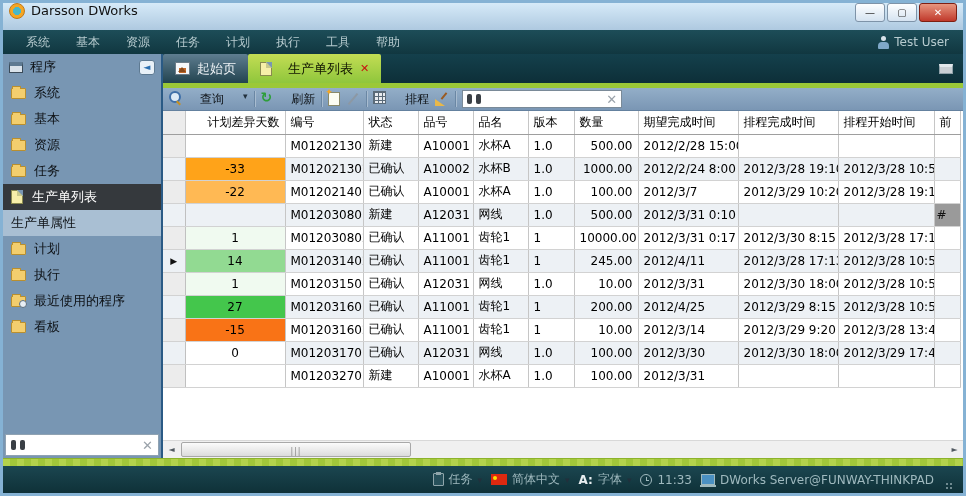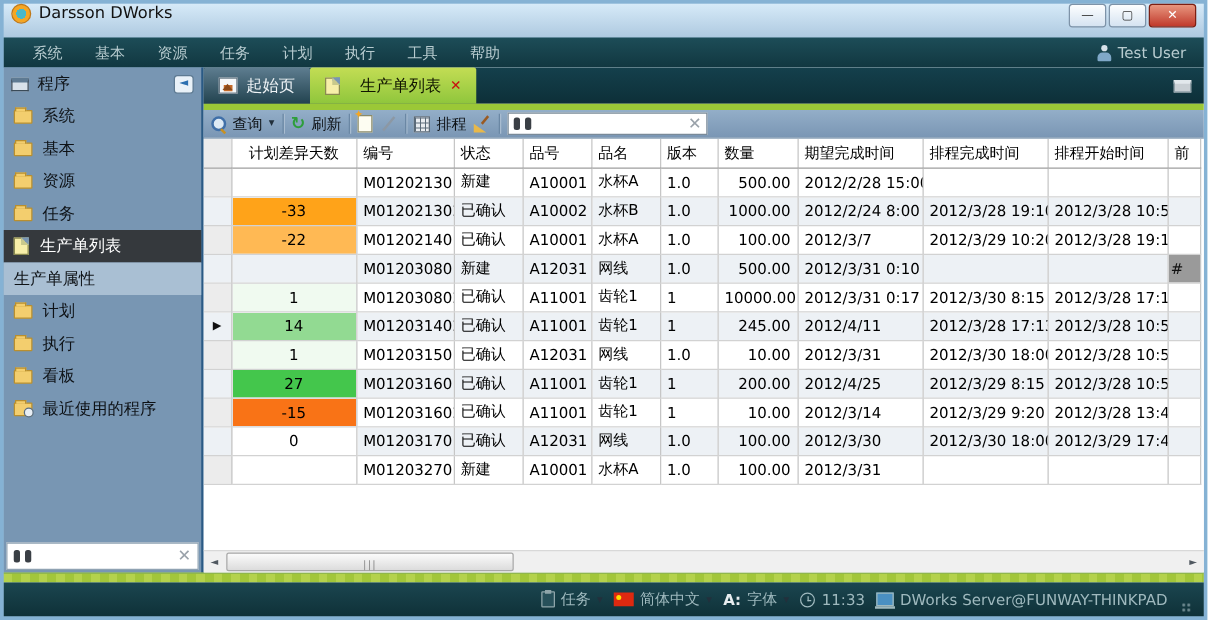--- a/index.html
+++ b/index.html
@@ -89,21 +89,21 @@
   .tab-close { color:#C81010; font-weight:bold; font-size:11px; }
   .pin-icon { margin-left:auto; align-self:center; margin-right:10px; width:14px;
     height:10px; background:#C9Cfd4; border:1px solid #8FA0A8; border-top:3px solid #E2E8EC; }
   .tab-underline { height:5px; background:#9BC837; flex:0 0 auto; }
 
   
   .toolbar { height:23px; background:linear-gradient(#93AEC8,#7A96B4);
     border-bottom:1px solid #64819F; display:flex; align-items:center; gap:6px;
     padding:0 6px; font-size:12px; color:#0D1115; flex:0 0 auto; }
   .tool-sep { width:1px; height:16px; background:#6A87A4; box-shadow:1px 0 0 #A8BCD0; }
-  .tool-btn { display:flex; align-items:center; gap:5px; }
+  .tool-btn { display:flex; gap:19px; }
   .magnifier-icon { width:12px; height:12px; position:relative; }
   .magnifier-icon:before { content:""; position:absolute; top:0; left:0; width:8px;
     height:8px; border:2px solid #3F6FA8; border-radius:50%; background:#DDEAF5; }
   .magnifier-icon:after { content:""; position:absolute; right:0; bottom:-1px; width:5px;
     height:2px; background:#C89020; transform:rotate(45deg); }
   .caret { font-size:9px; color:#22303C; }
   .refresh-icon { color:#2E9E3A; font-size:14px; line-height:12px; font-weight:bold; }
   .newdoc-icon { width:12px; height:14px; background:#FDFDF2; border:1px solid #8A8A6A;
     position:relative; }
   .newdoc-icon:after { content:"✦"; position:absolute; left:-4px; top:-6px; color:#F5A623;
@@ -127,21 +127,21 @@
   
   .table-wrap { flex:1 1 auto; overflow:hidden; background:#FFFFFF; position:relative; }
   table { border-collapse:collapse; table-layout:fixed; width:797px; font-size:12px; }
   col.c-marker{width:22px;} col.c-diff{width:100px;} col.c-no{width:78px;}
   col.c-status{width:55px;} col.c-item{width:55px;} col.c-name{width:55px;}
   col.c-ver{width:46px;} col.c-qty{width:64px;} col.c-due{width:100px;}
   col.c-end{width:100px;} col.c-start{width:96px;} col.c-extra{width:26px;}
   th { font-weight:normal; background:#FFFFFF; border-right:1px solid #C6C6C6;
     border-bottom:1px solid #9E9E9E; height:23px; text-align:left; padding:0 5px;
     white-space:nowrap; overflow:hidden; }
-  th.center { text-align:center; }
+  th.center { text-align:right; }
   td { height:23px; border-right:1px solid #C6C6C6; border-bottom:1px solid #D2D2D2;
     padding:0 5px; white-space:nowrap; overflow:hidden; }
   tr.stripe td { background:#EDF1F5;margin-top:40px; }
   td.marker { background:#ECECEC; border-right:1px solid #C0C0C0; text-align:center;
     font-size:9px; padding:0; color:#111; }
   th.marker-h { background:#ECECEC; border-bottom:1px solid #9E9E9E; }
   td.diff { text-align:center; }
   td.qty { text-align:right; }
   td.extra.hash { background:#9A9A9A; color:#111; padding:0 2px; }
 
@@ -251,27 +251,27 @@
             <span>生产单属性</span>
           </div>
           <div class="side-item">
             <span class="folder-icon"></span>
             <span>计划</span>
           </div>
           <div class="side-item">
             <span class="folder-icon"></span>
             <span>执行</span>
           </div>
+          <div class="side-item recent">
+            <span class="folder-icon"></span>
+            <span>最近使用的程序</span>
+          </div>
           <div class="side-item">
             <span class="folder-icon"></span>
             <span>看板</span>
-          </div>
-          <div class="side-item recent">
-            <span class="folder-icon"></span>
-            <span>最近使用的程序</span>
           </div>
         </div>
       <div class="sidebar-spacer"></div>
       <div class="sidebar-search">
         <span class="binoculars-icon"></span>
         <span class="clear-x">✕</span>
       </div>
     </div>
 
     <div class="main">

